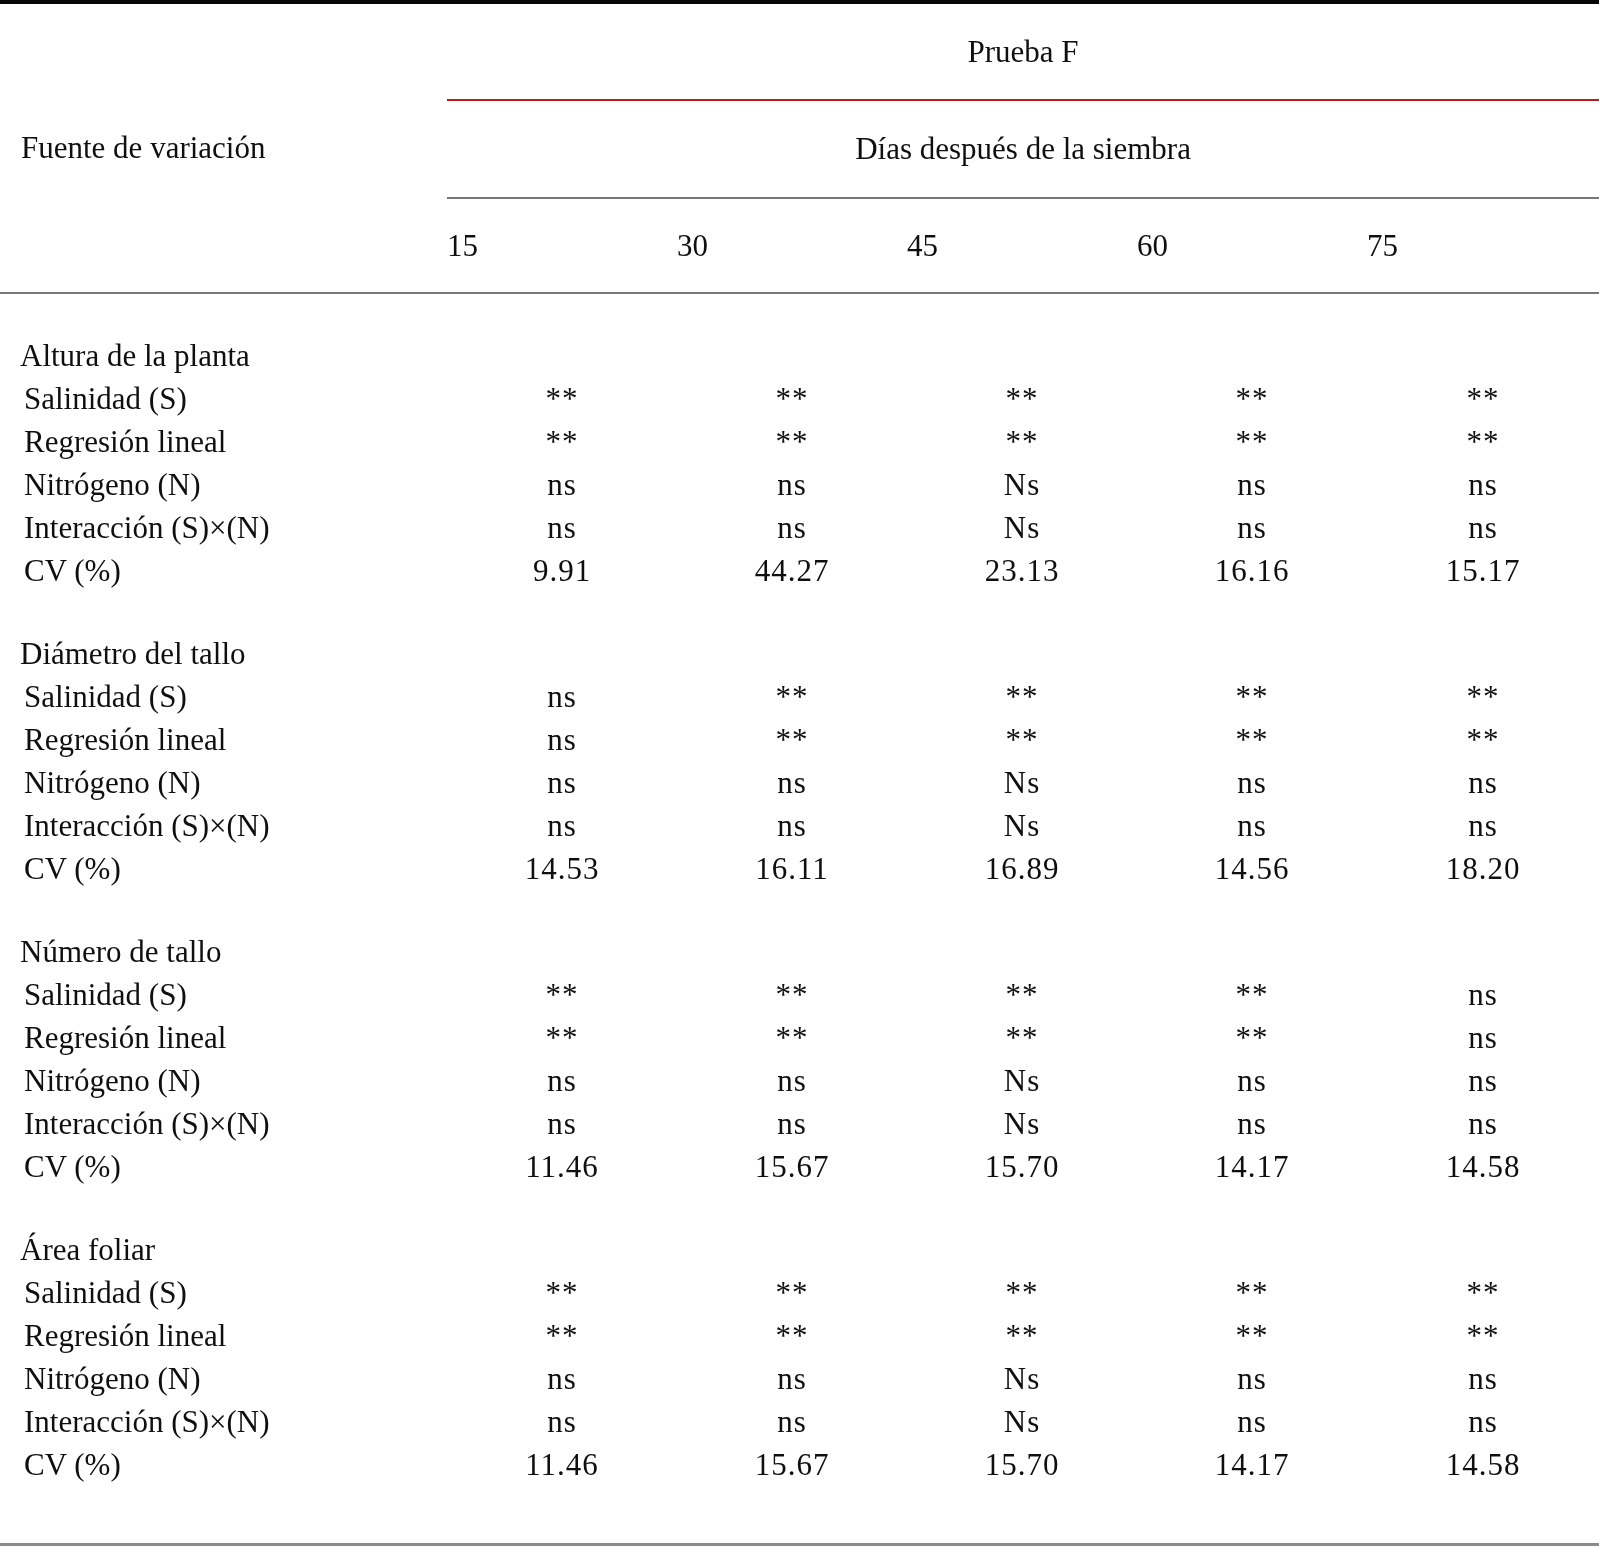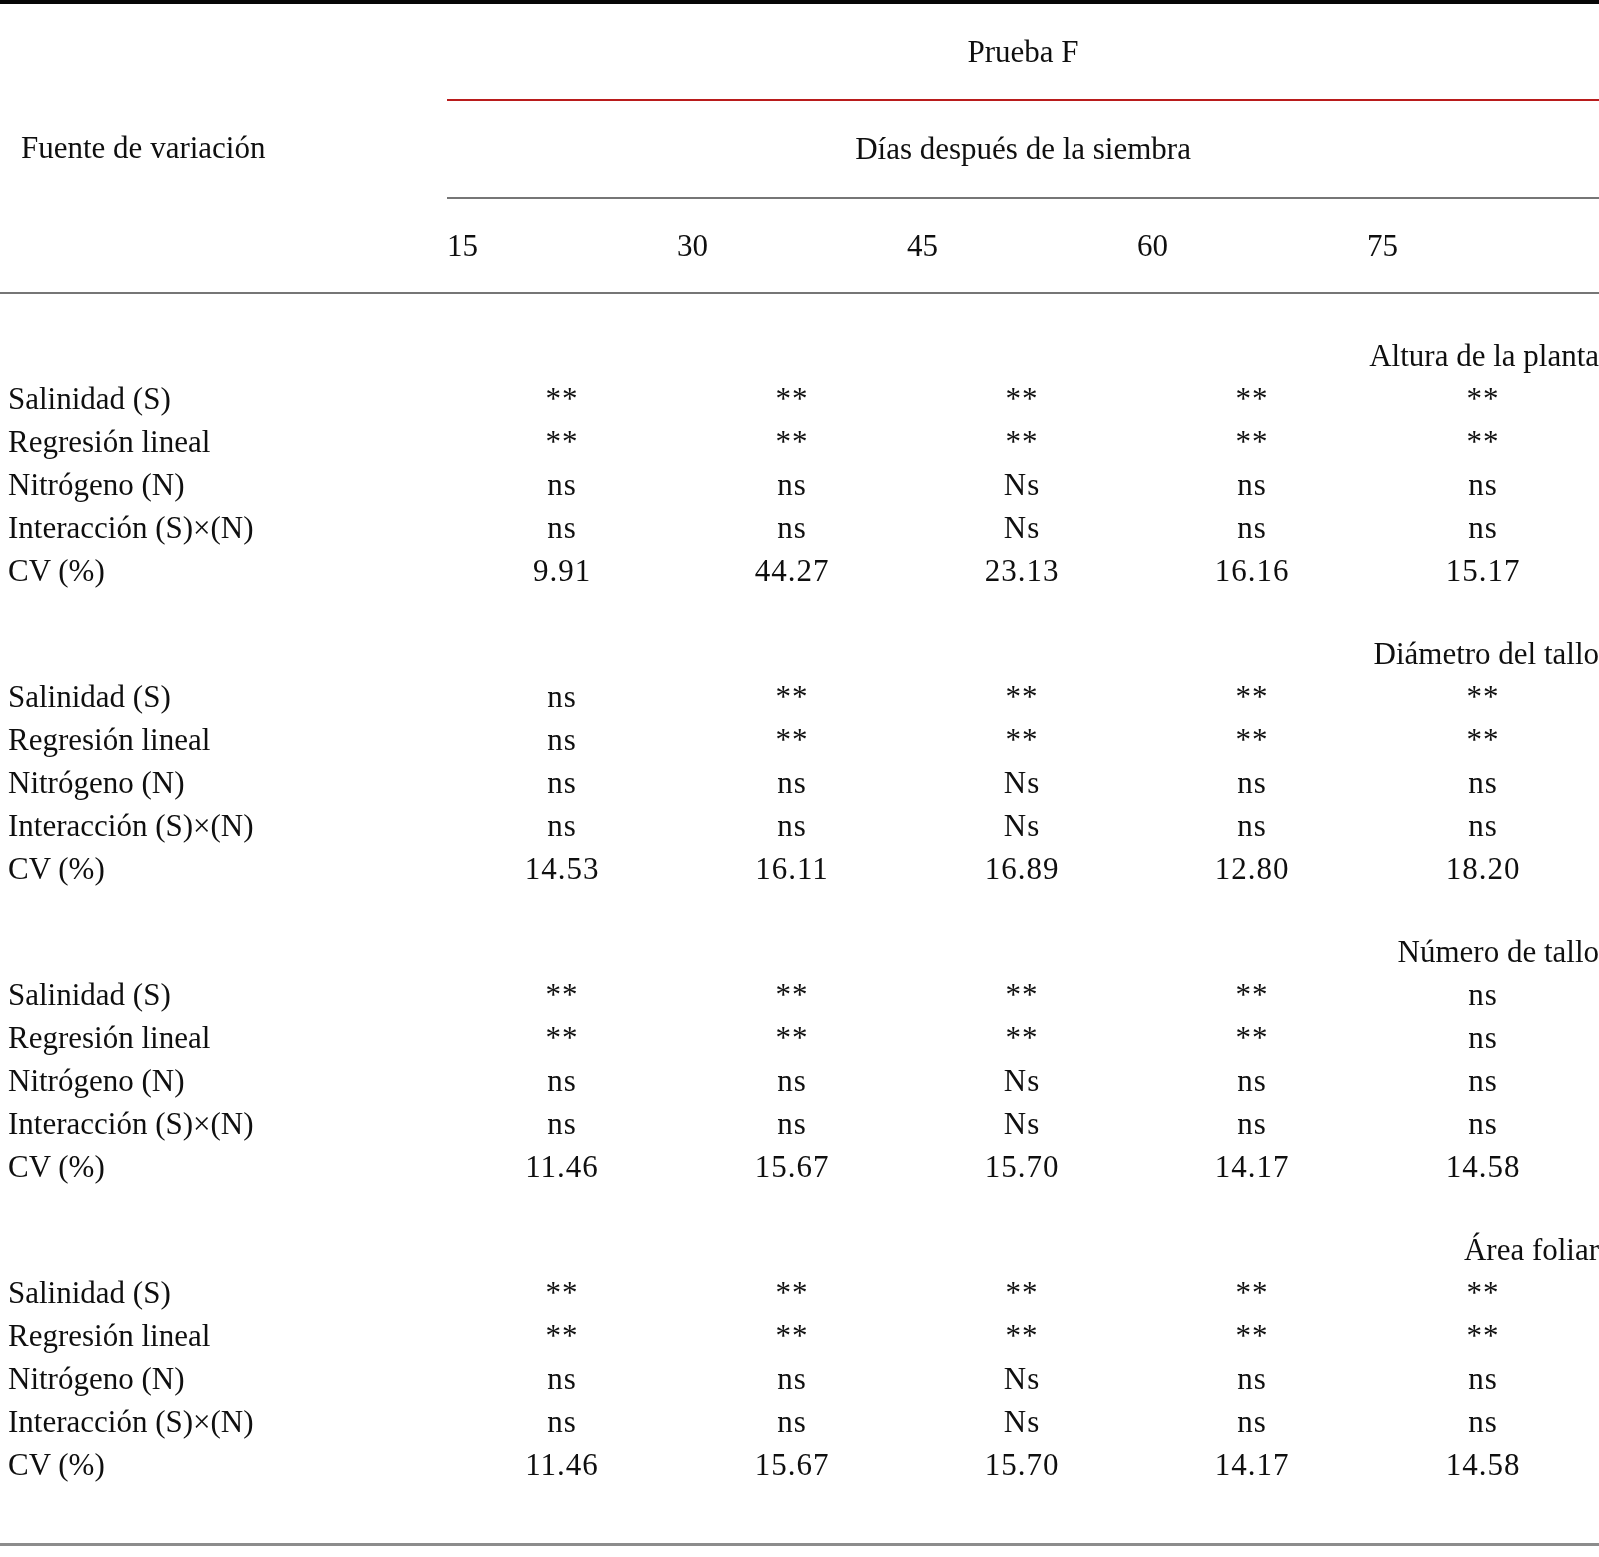--- a/index.html
+++ b/index.html
@@ -49,31 +49,31 @@
     font-family: Liberation Serif, serif;
   }
   .colnum {
     height: 93px;
     text-align: left;
     vertical-align: middle;
     border-bottom: 2px solid #767676;
   }
   .section-title {
     height: 80px;
-    text-align: right;
+    text-align: left;
     vertical-align: bottom;
-    padding: 0 0 3px 8px;
+    padding: 0 0 3px 20px;
   }
   .data-row td {
     height: 43px;
     vertical-align: middle;
   }
   .rowlabel {
     text-align: left;
-    padding-left: 8px;
+    padding-left: 24px;
   }
   .val {
     text-align: center;
     letter-spacing: 1px;
   }
   .spacer td {
     height: 57px;
   }
 </style>
 </head>
@@ -184,21 +184,21 @@
           <td class="val">ns</td>
           <td class="val">Ns</td>
           <td class="val">ns</td>
           <td class="val">ns</td>
         </tr>
         <tr class="data-row">
           <td class="rowlabel">CV (%)</td>
           <td class="val">14.53</td>
           <td class="val">16.11</td>
           <td class="val">16.89</td>
-          <td class="val">12.80</td>
+          <td class="val">14.56</td>
           <td class="val">18.20</td>
         </tr>
         <tr>
           <th colspan="6" class="section-title">Número de tallo</th>
         </tr>
         <tr class="data-row">
           <td class="rowlabel">Salinidad (S)</td>
           <td class="val">**</td>
           <td class="val">**</td>
           <td class="val">**</td>

